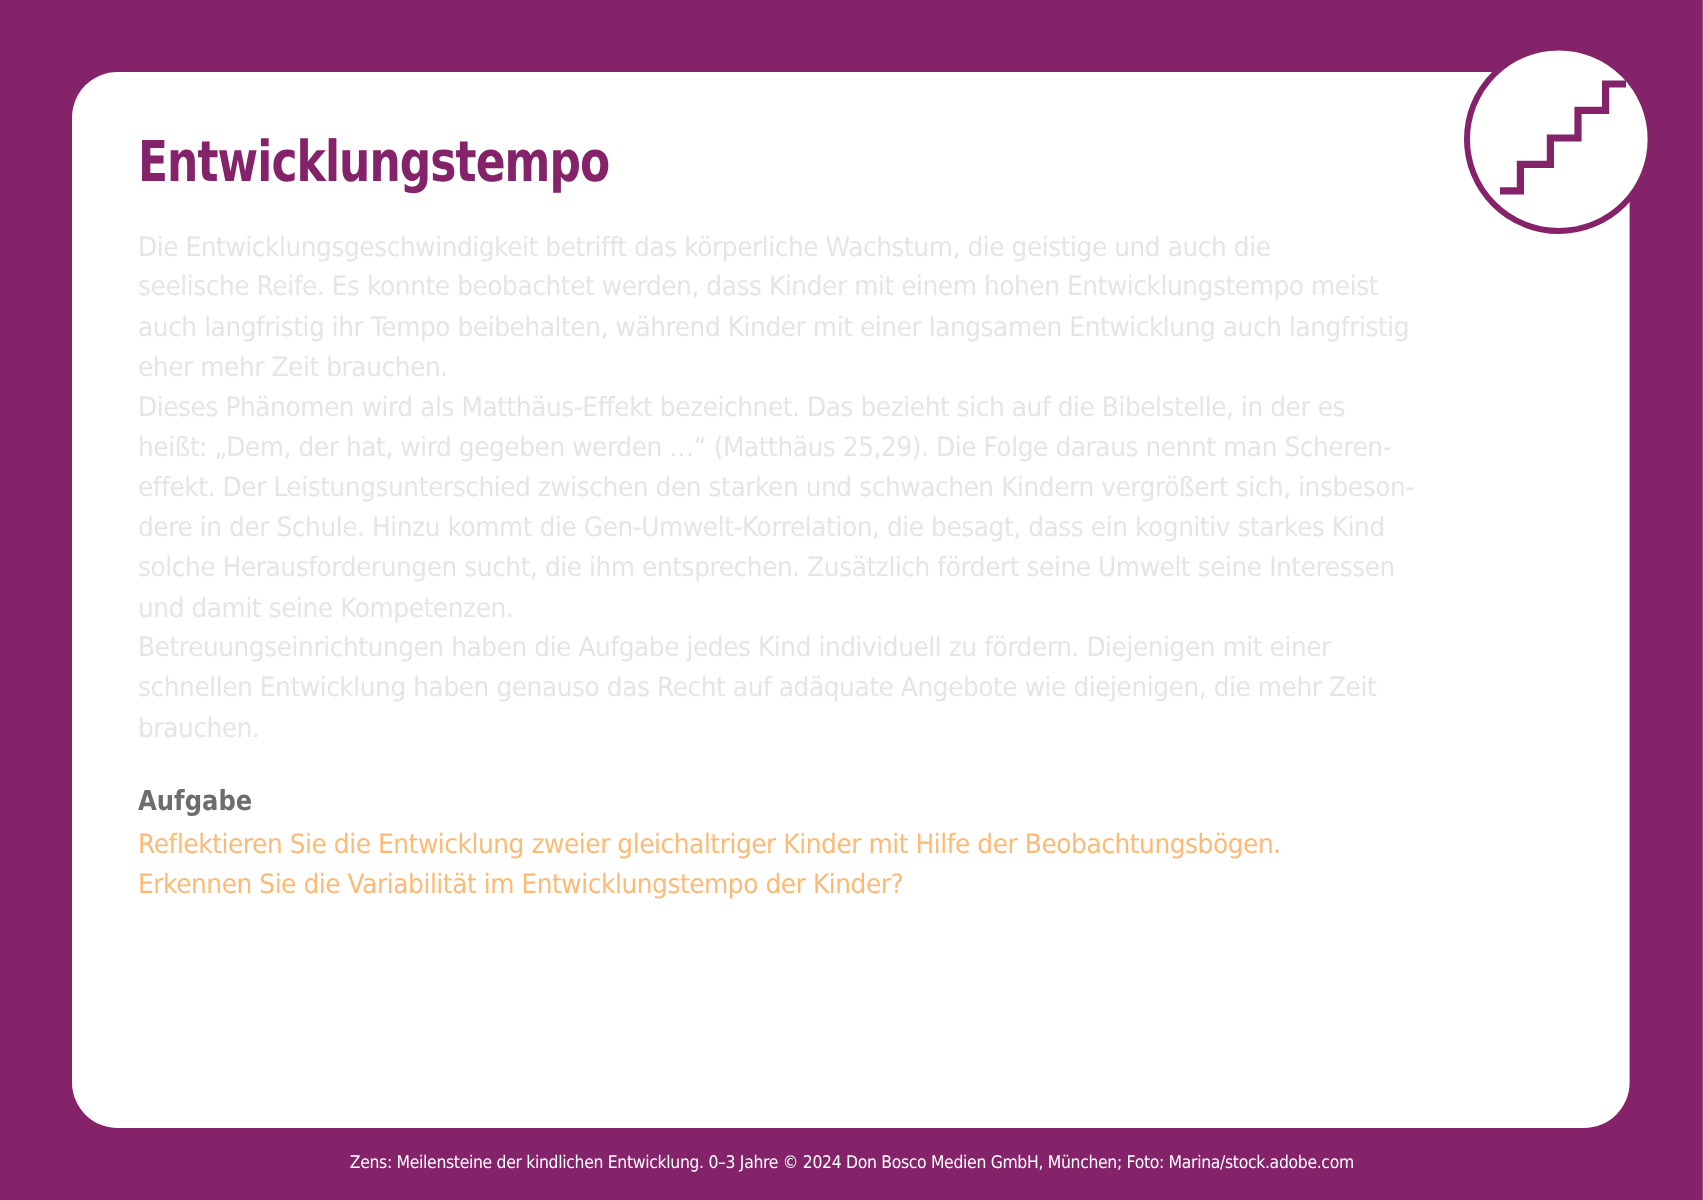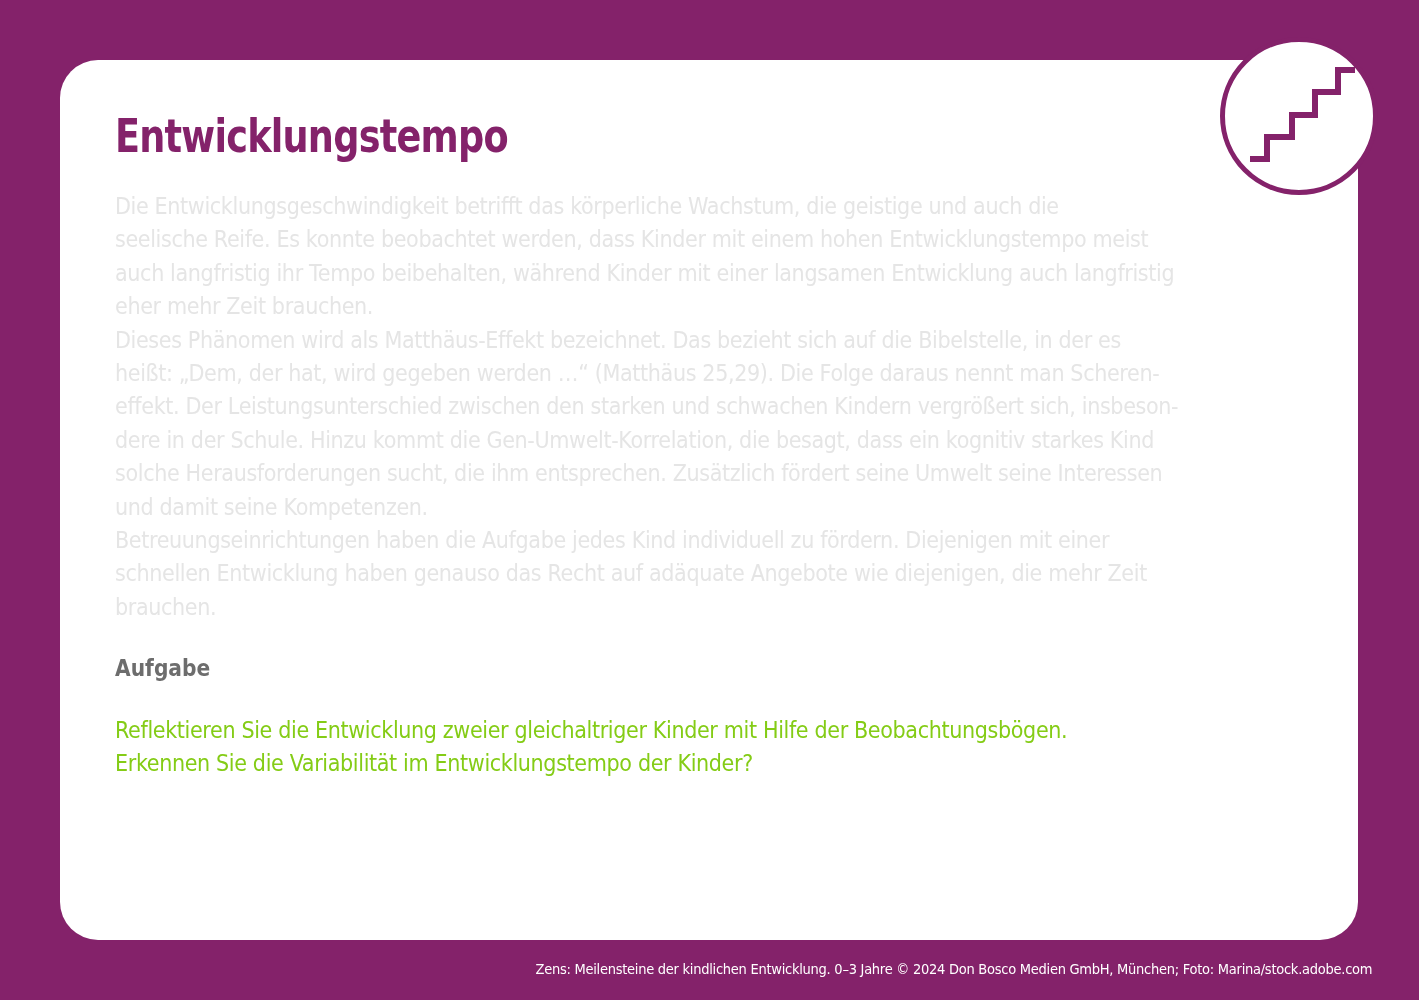--- a/index.html
+++ b/index.html
@@ -87,30 +87,29 @@
       transform-origin: left center;
     }
     .task-text {
       position: absolute;
       left: 115px;
       top: 688px;
       width: 1200px;
       font-family: "DejaVu Sans", sans-serif;
       font-size: 22.3px;
       line-height: 33.4px;
-      color: #84cc16;
+      color: #fdba74;
       letter-spacing: -0.4px;
-      margin-top: 26px;
     }
     .footer {
       position: absolute;
       left: 0;
       top: 957px;
       width: 1419px;
-      text-align: right;
+      text-align: center;
       font-family: "DejaVu Sans", sans-serif;
       font-size: 14.5px;
       line-height: 24px;
       color: #ffffff;
       letter-spacing: -0.3px;
     }
     .footer span {
       display: inline-block;
       transform: scaleX(0.9);
       transform-origin: center center;

